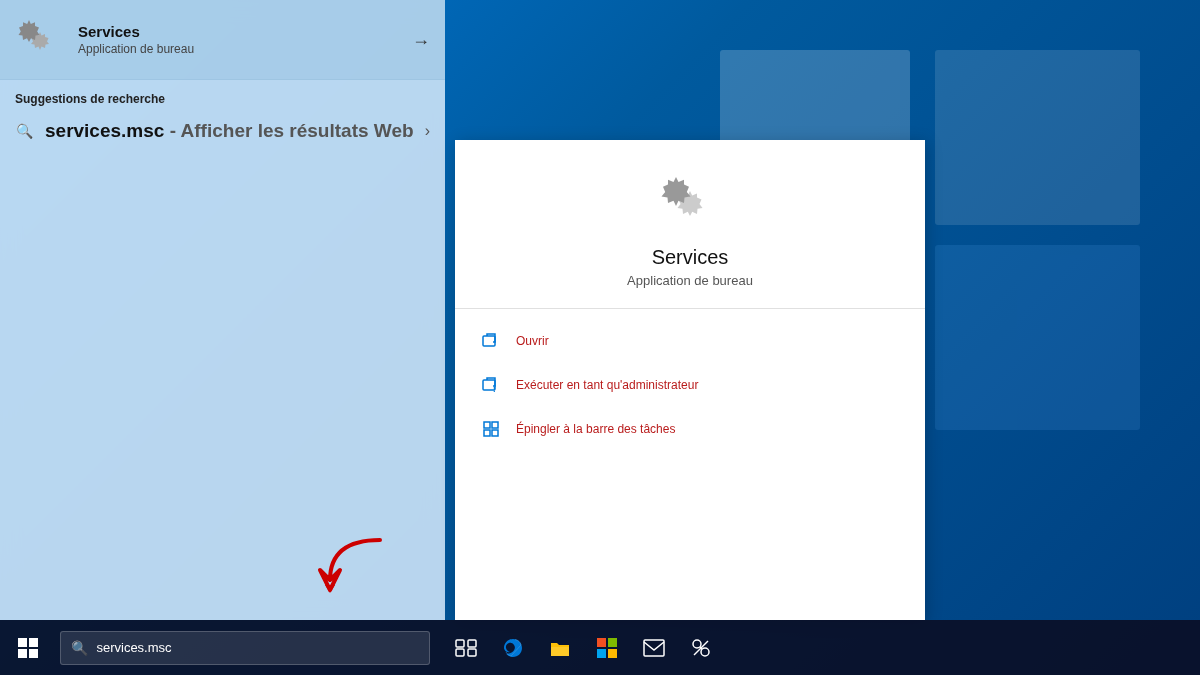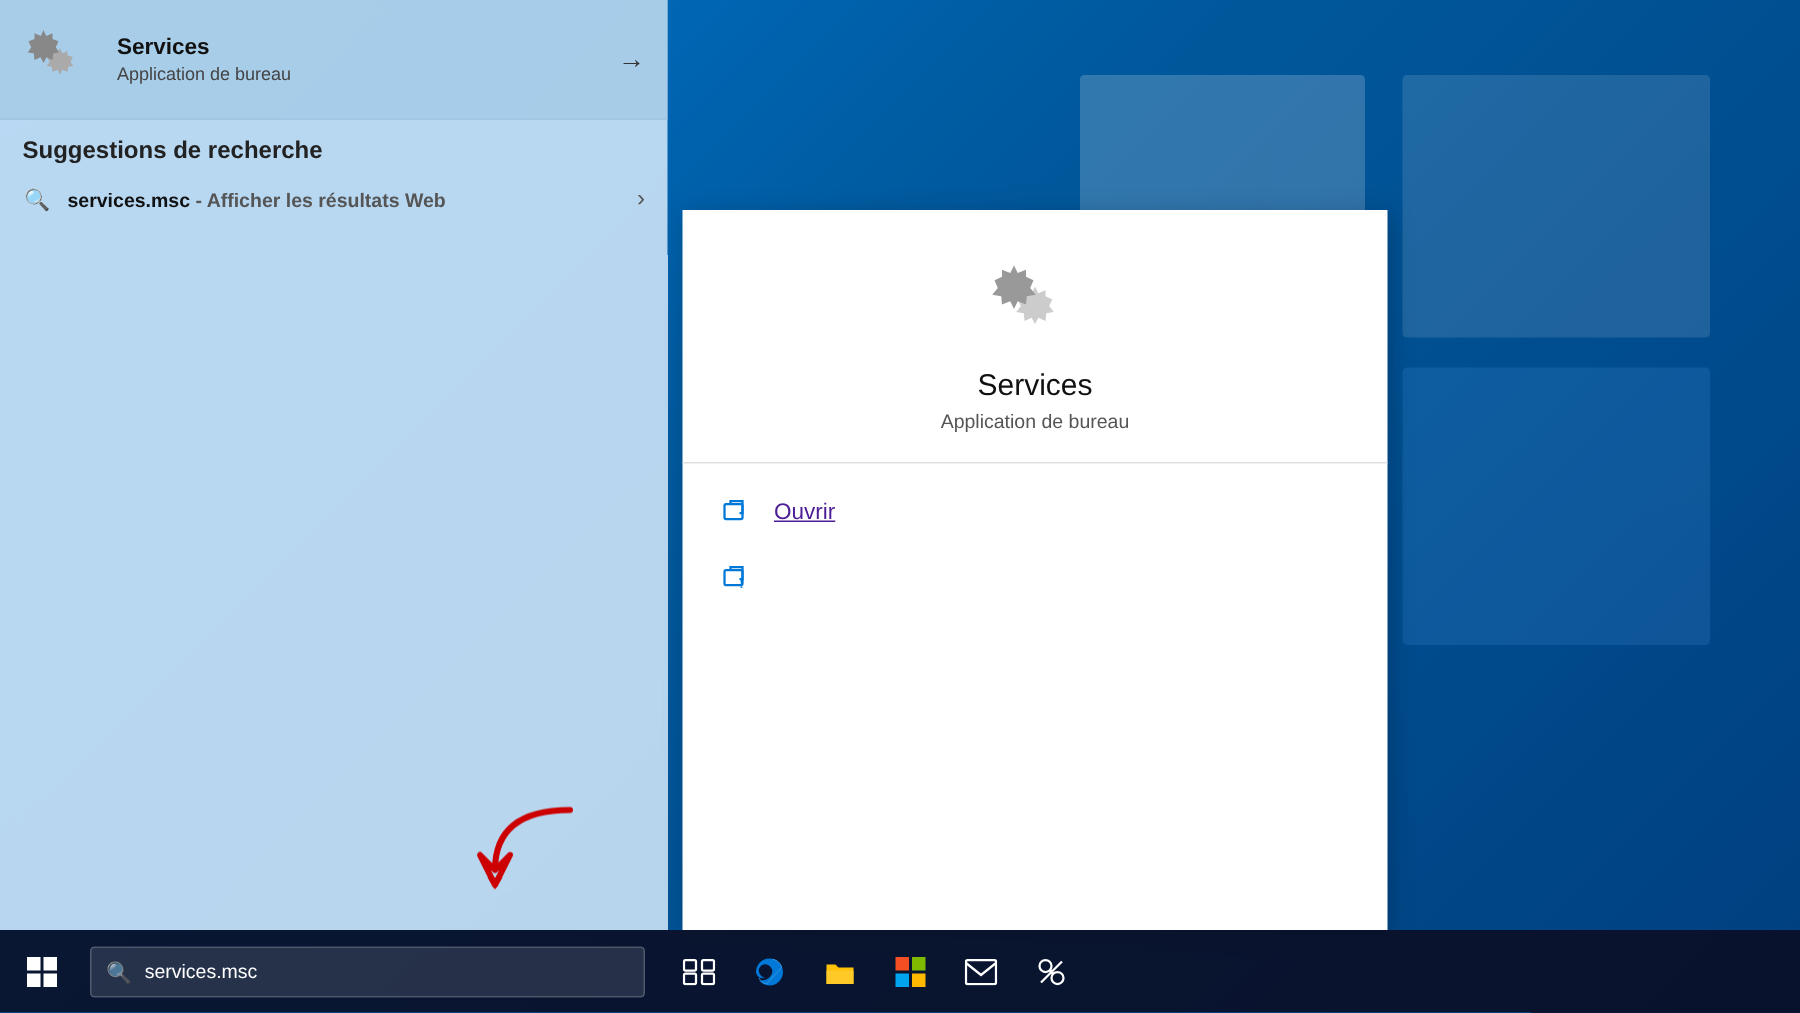--- a/index.html
+++ b/index.html
@@ -203,21 +203,21 @@
       color: #333;
       margin-left: 10px;
     }
 
     
     .suggestions-section {
       padding: 12px 15px 8px;
     }
 
     .suggestions-title {
-      font-size: 16px;
+      font-size: 12px;
       font-weight: 700;
       color: #222;
       margin-bottom: 8px;
     }
 
     .suggestion-item {
       display: flex;
       align-items: center;
       padding: 6px 0;
       cursor: pointer;
@@ -225,21 +225,21 @@
 
     .suggestion-search-icon {
       color: #555;
       font-size: 14px;
       margin-right: 10px;
       width: 20px;
       text-align: center;
     }
 
     .suggestion-text {
-      font-size: 13px;
+      font-size: 19px;
       color: #111;
       flex: 1;
     }
 
     .suggestion-text span {
       font-weight: 700;
     }
 
     .suggestion-sub {
       color: #555;
@@ -309,23 +309,22 @@
       height: 22px;
       margin-right: 14px;
       color: #0078d7;
       display: flex;
       align-items: center;
       justify-content: center;
       flex-shrink: 0;
     }
 
     .context-menu-label {
-      font-size: 15px;
-      color: #4c1d95;
-      text-decoration: underline;
+      font-size: 12px;
+      color: #b91c1c;
     }
 
     
     .panel-divider {
       position: absolute;
       bottom: 55px;
       left: 445px;
       width: 10px;
       height: 480px;
       background: transparent;
@@ -427,24 +426,36 @@
     </div>
 
     <div class="context-menu-item">
       <div class="context-menu-icon">
         <svg width="18" height="18" viewBox="0 0 18 18" fill="none" xmlns="http://www.w3.org/2000/svg">
           <rect x="1" y="4" width="12" height="10" rx="1" stroke="#0078d7" stroke-width="1.5" fill="none"></rect>
           <path d="M5 4V2h8v8h-2" stroke="#0078d7" stroke-width="1.5" fill="none"></path>
           <text x="11" y="16" font-size="8" fill="#0078d7" font-weight="bold">!</text>
         </svg>
       </div>
-    </div>
-
-
-
+      <div class="context-menu-label">Exécuter en tant qu'administrateur</div>
+    </div>
+
+
+
+    <div class="context-menu-item">
+      <div class="context-menu-icon">
+        <svg width="18" height="18" viewBox="0 0 18 18" fill="none" xmlns="http://www.w3.org/2000/svg">
+          <rect x="2" y="2" width="6" height="6" stroke="#0078d7" stroke-width="1.5" fill="none"></rect>
+          <rect x="10" y="2" width="6" height="6" stroke="#0078d7" stroke-width="1.5" fill="none"></rect>
+          <rect x="2" y="10" width="6" height="6" stroke="#0078d7" stroke-width="1.5" fill="none"></rect>
+          <rect x="10" y="10" width="6" height="6" stroke="#0078d7" stroke-width="1.5" fill="none"></rect>
+        </svg>
+      </div>
+      <div class="context-menu-label">Épingler à la barre des tâches</div>
+    </div>
   </div>
 </div>
 
 <div class="red-arrow">
   <svg viewBox="0 0 80 60" width="80" height="60" xmlns="http://www.w3.org/2000/svg">
     <path d="M70,5 Q20,5 20,45 L10,35 L20,55 L30,35 L20,45" stroke="#cc0000" stroke-width="4" fill="none" stroke-linecap="round" stroke-linejoin="round"></path>
     <polygon points="15,50 20,58 25,50" fill="#cc0000"></polygon>
   </svg>
 </div>
 

